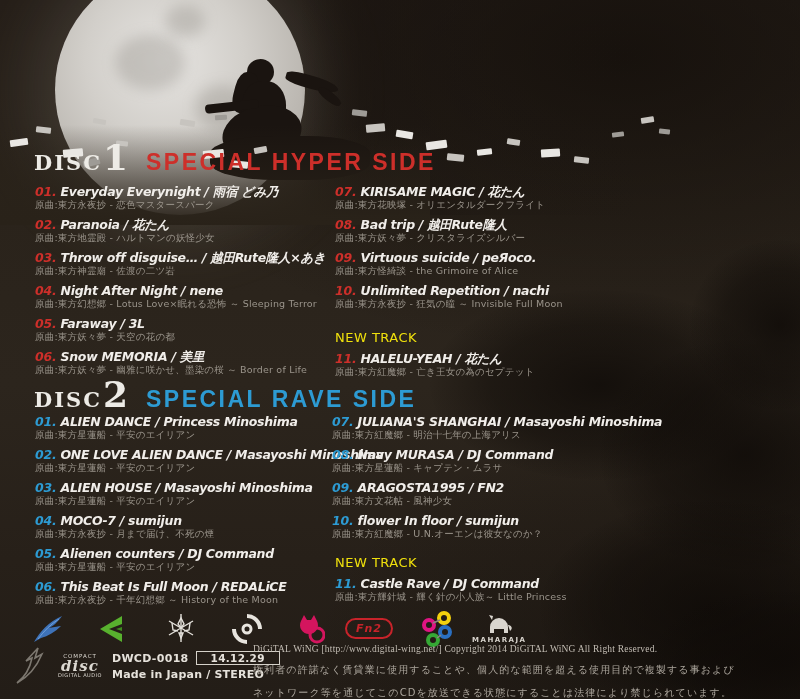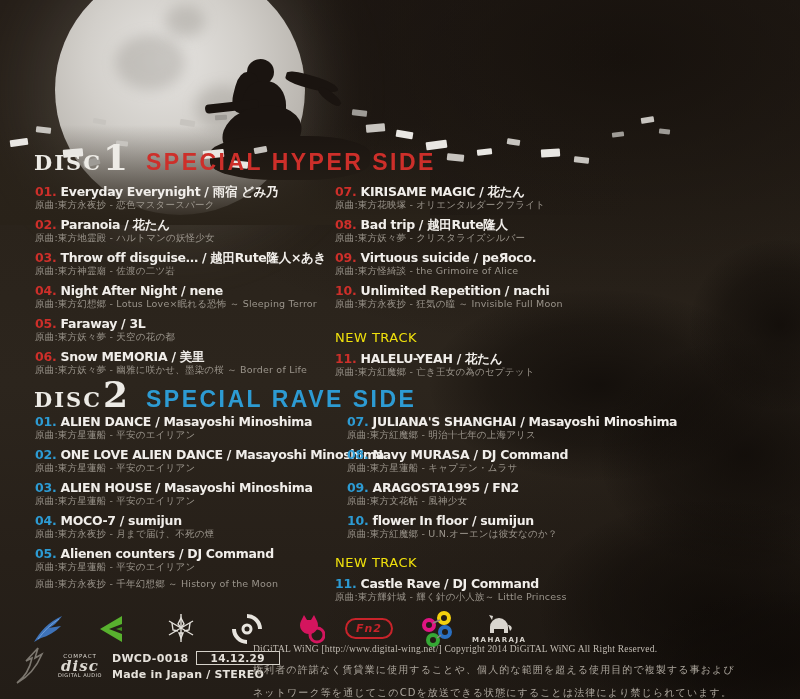--- a/index.html
+++ b/index.html
@@ -32,21 +32,21 @@
   .ca{background:#e9e7e3;} .cb{background:#c7c4bf;} .cc{background:#9e9b96;}
   .tree{position:absolute;border-radius:50%;background:radial-gradient(ellipse at center, rgba(14,10,7,.8) 0%, rgba(14,10,7,.45) 45%, rgba(14,10,7,0) 72%);}
   
   .heading{position:absolute;display:flex;align-items:baseline;z-index:10;}
   .disc-word{font-family:"DejaVu Serif","Liberation Serif",serif;font-weight:700;font-size:21px;letter-spacing:2px;color:#edebe6;}
   .disc-num{font-family:"DejaVu Serif","Liberation Serif",serif;font-weight:700;font-size:36px;line-height:28px;color:#edebe6;margin-left:1px;}
   .side-label{font-weight:700;font-size:23px;letter-spacing:2.5px;margin-left:18px;font-family:"Liberation Sans",sans-serif;}
   .side-red{color:var(--accent1);} .side-blue{color:var(--accent2);}
   .col{position:absolute;width:305px;z-index:10;}
   .track{margin-bottom:6px;}
-  .t-line{white-space:nowrap;line-height:15px;}
+  .t-line{white-space:nowrap;line-height:15px;font-style:italic;}
   .t-num{font-weight:700;font-size:12.5px;letter-spacing:-.2px;margin-right:4px;}
   .d1 .t-num{color:var(--accent1);} .d2 .t-num{color:var(--accent2);}
   .t-title{font-weight:700;font-size:12.5px;letter-spacing:-.3px;color:#f1eeea;}
   .t-origin{font-size:9.5px;line-height:11px;color:#9a948b;white-space:nowrap;letter-spacing:.2px;}
   .nt-label{font-weight:400;font-size:13px;letter-spacing:.5px;color:var(--yellow);margin-bottom:5px;}
   .newtrack{position:absolute;z-index:10;width:320px;}
   
   #logos{position:absolute;left:0;top:606px;width:800px;height:44px;z-index:10;}
   .logo{position:absolute;display:flex;flex-direction:column;align-items:center;justify-content:center;}
   .mah-label{font-size:7px;letter-spacing:1.5px;color:#d9d5ce;font-weight:700;margin-top:1px;}
@@ -190,21 +190,21 @@
   </div>
 
   <div class="heading" style="left:34px;top:380px">
     <span class="disc-word">DISC</span>
       <span class="disc-num">2</span>
     <span class="side-label side-blue">SPECIAL RAVE SIDE</span>
   </div>
   <div class="col d2" style="left:35px;top:413px">
 
       <div class="track">
-        <div class="t-line"><span class="t-num">01.</span><span class="t-title">ALIEN DANCE / Masayoshi Minoshima</span></div>
+        <div class="t-line"><span class="t-num">01.</span><span class="t-title">ALIEN DANCE / Princess Minoshima</span></div>
         <div class="t-origin">原曲:東方星蓮船 - 平安のエイリアン</div>
       </div>
 
       <div class="track">
         <div class="t-line"><span class="t-num">02.</span><span class="t-title">ONE LOVE ALIEN DANCE / Masayoshi Minoshima</span></div>
         <div class="t-origin">原曲:東方星蓮船 - 平安のエイリアン</div>
       </div>
 
       <div class="track">
         <div class="t-line"><span class="t-num">03.</span><span class="t-title">ALIEN HOUSE / Masayoshi Minoshima</span></div>
@@ -215,24 +215,25 @@
         <div class="t-line"><span class="t-num">04.</span><span class="t-title">MOCO-7 / sumijun</span></div>
         <div class="t-origin">原曲:東方永夜抄 - 月まで届け、不死の煙</div>
       </div>
 
       <div class="track">
         <div class="t-line"><span class="t-num">05.</span><span class="t-title">Alienen counters / DJ Command</span></div>
         <div class="t-origin">原曲:東方星蓮船 - 平安のエイリアン</div>
       </div>
 
       <div class="track">
+        <div class="t-line"><span class="t-num">06.</span><span class="t-title">This Beat Is Full Moon / REDALiCE</span></div>
         <div class="t-origin">原曲:東方永夜抄 - 千年幻想郷 ～ History of the Moon</div>
       </div>
     </div>
-  <div class="col d2" style="left:347px;top:413px">
+  <div class="col d2" style="left:332px;top:413px">
 
       <div class="track">
         <div class="t-line"><span class="t-num">07.</span><span class="t-title">JULIANA'S SHANGHAI / Masayoshi Minoshima</span></div>
         <div class="t-origin">原曲:東方紅魔郷 - 明治十七年の上海アリス</div>
       </div>
 
       <div class="track">
         <div class="t-line"><span class="t-num">08.</span><span class="t-title">Navy MURASA / DJ Command</span></div>
         <div class="t-origin">原曲:東方星蓮船 - キャプテン・ムラサ</div>
       </div>

